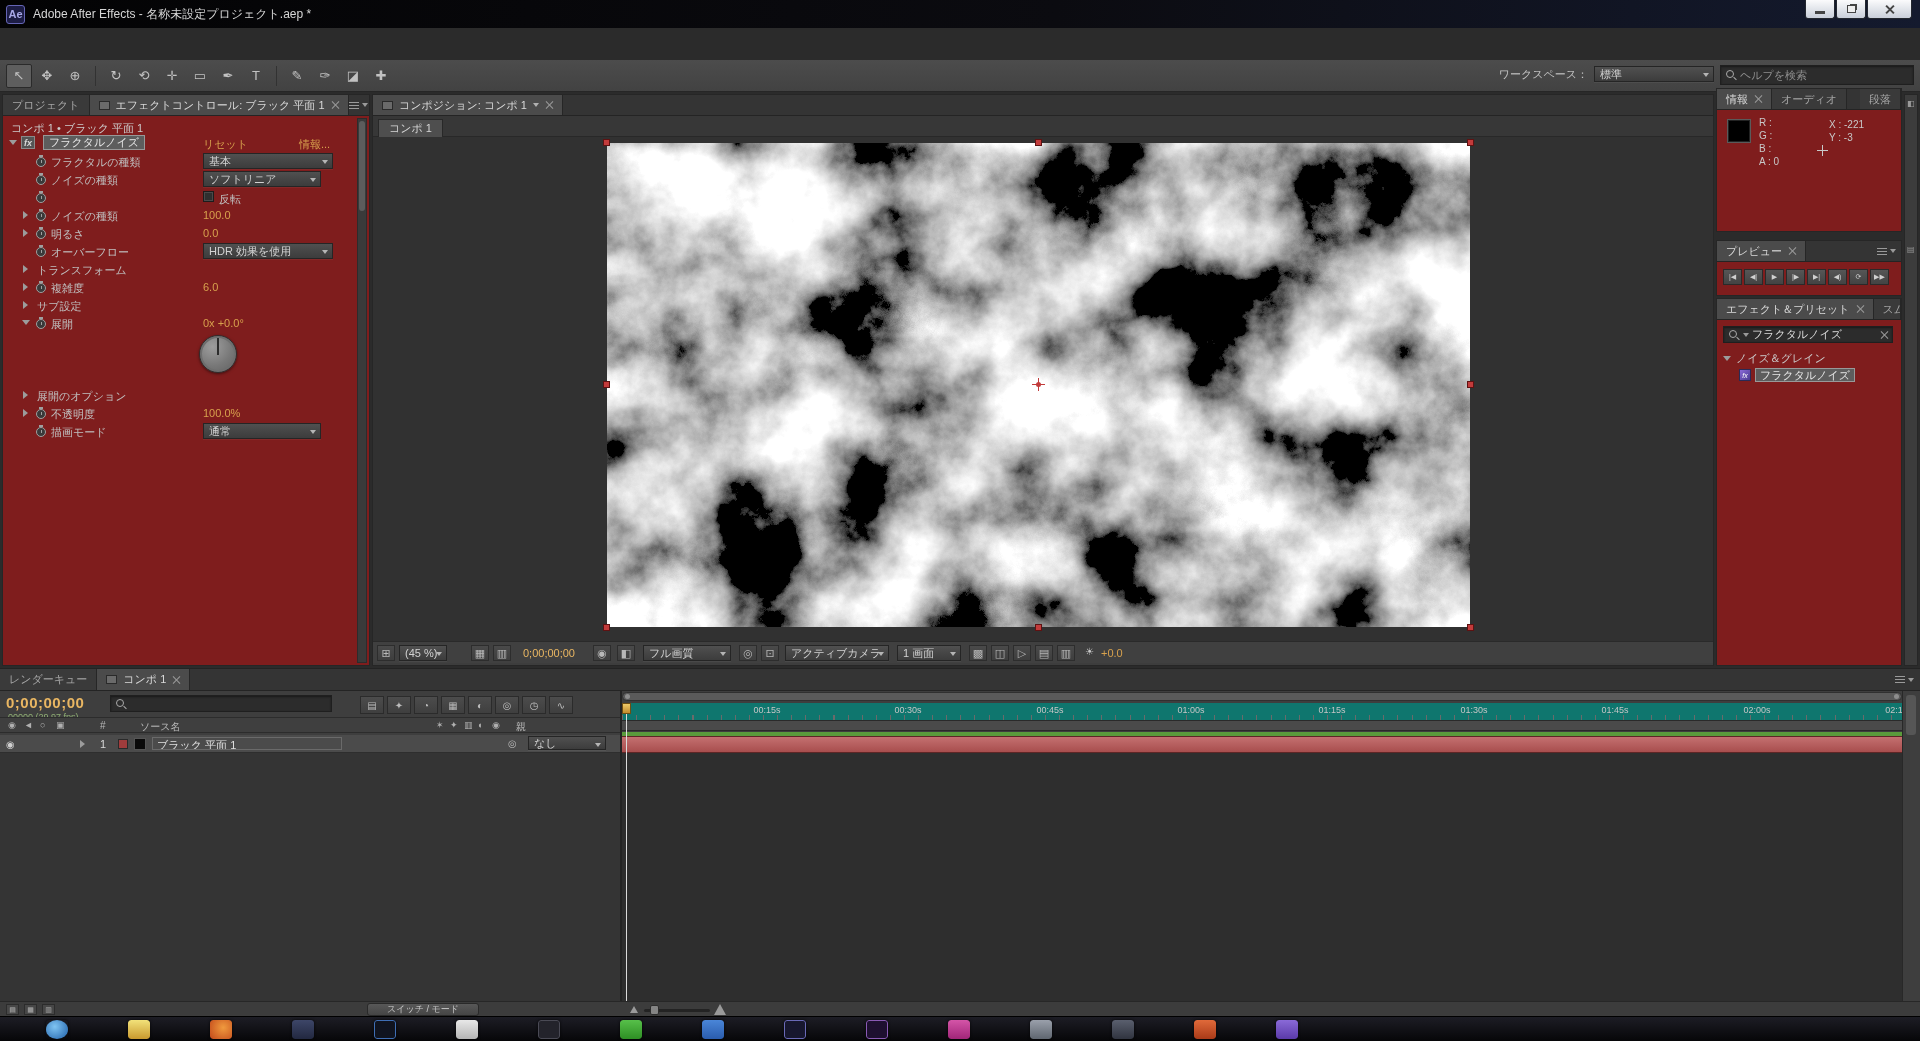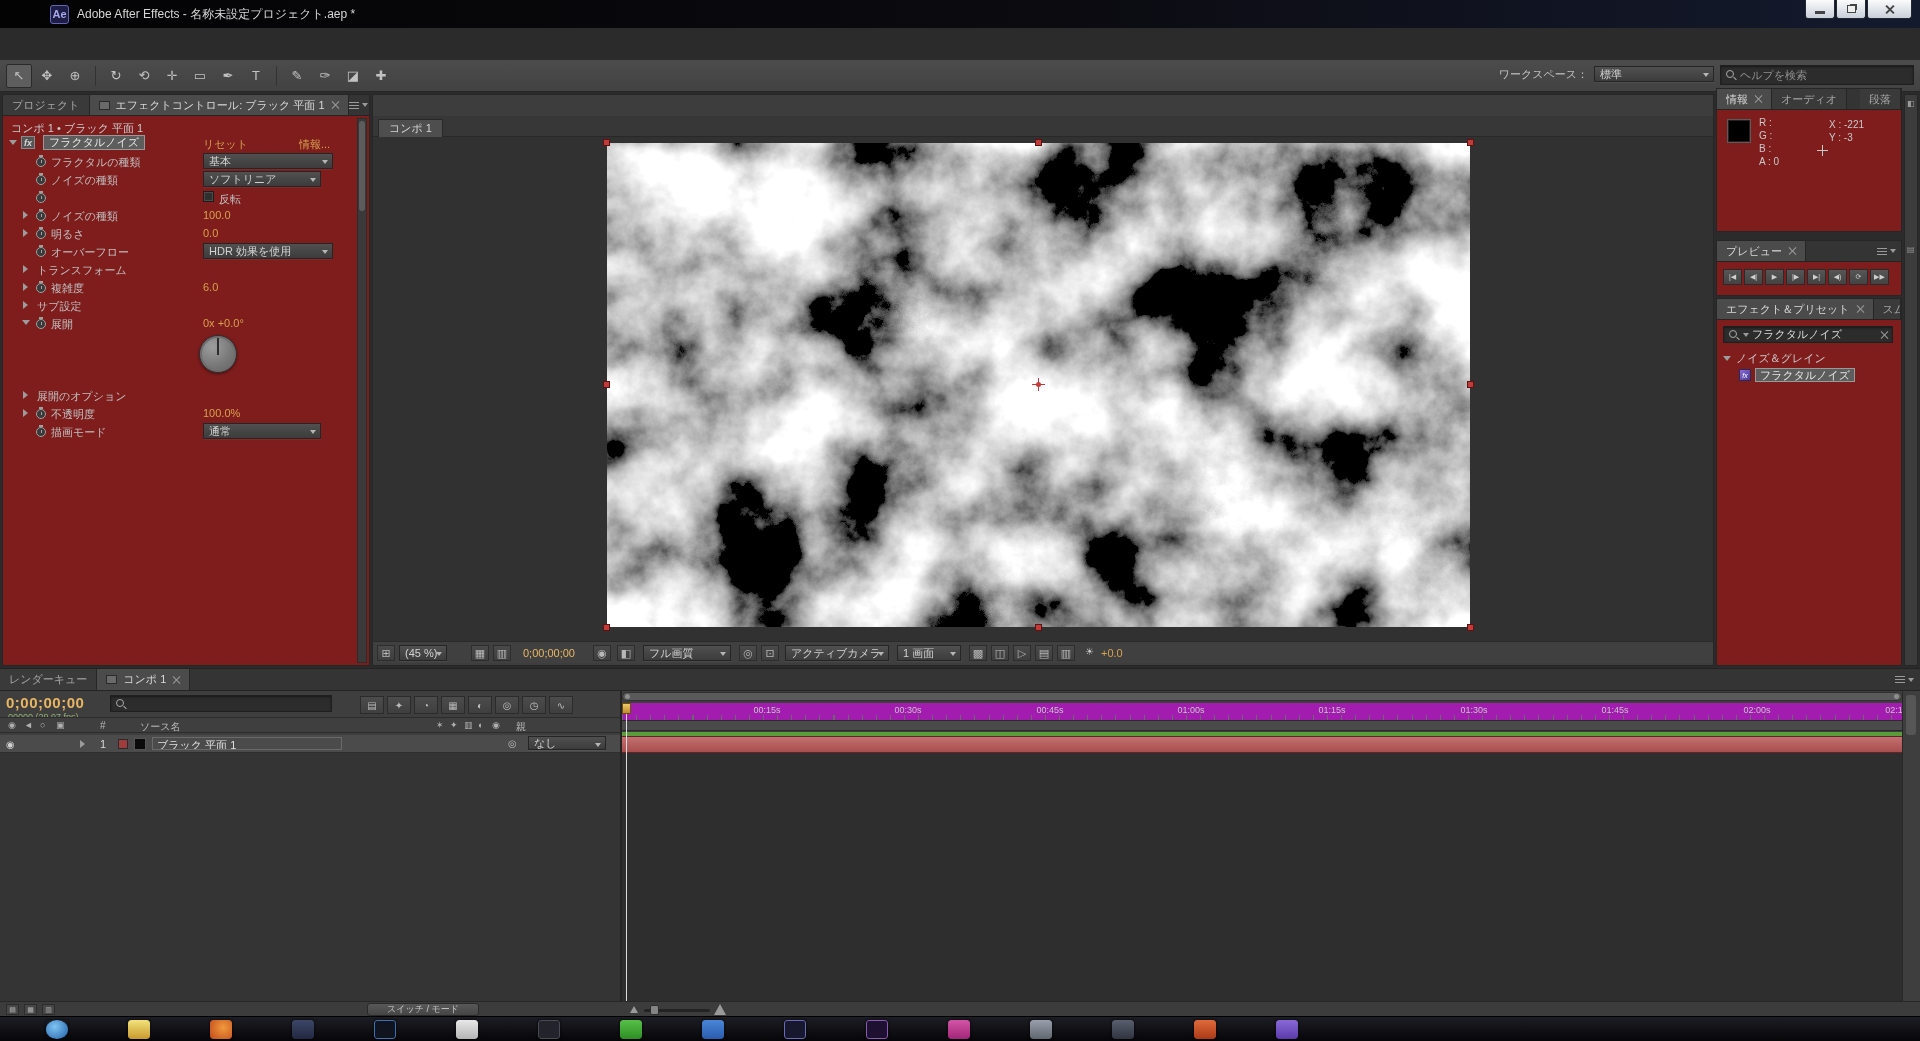--- a/index.html
+++ b/index.html
@@ -2,21 +2,21 @@
 <html><head>
 <meta charset="utf-8">
 <style>
 *{margin:0;padding:0;box-sizing:border-box;}
 body{font-family:"Liberation Sans","DejaVu Sans",sans-serif;background:#1a1a1a;}
 #app{position:relative;width:1920px;height:1041px;overflow:hidden;background:#2b2b2b;color:#c8c8c8;font-size:12px;}
 .abs{position:absolute;}
 
 
 #titlebar{position:absolute;left:0;top:0;width:1920px;height:28px;background:linear-gradient(90deg,#030304,#0b0b10 55%,#141a2e);display:flex;align-items:center;gap:8px;padding-left:6px;}
-.ae-badge{width:19px;height:19px;border-radius:3px;background:#1d1d45;border:1px solid #6565b5;color:#a8a8e8;font-size:11px;font-weight:bold;display:flex;align-items:center;justify-content:center;flex:none;margin-left:44px;}
+.ae-badge{width:19px;height:19px;border-radius:3px;background:#1d1d45;border:1px solid #6565b5;color:#a8a8e8;font-size:11px;font-weight:bold;display:flex;align-items:center;justify-content:center;flex:none;}
 #titletext{font-size:12px;color:#d6d6d6;white-space:nowrap;}
 #winctl{position:absolute;top:0;right:8px;display:flex;gap:1px;}
 .winbtn{width:30px;height:19px;border:1px solid #23272f;border-top:none;background:linear-gradient(#fbfbfc,#c9cfda);display:flex;align-items:center;justify-content:center;border-radius:0 0 3px 3px;}
 .winbtn.close{width:45px;}
 .ic-min{width:10px;height:3px;background:#444;margin-top:7px;}
 .ic-restore{width:9px;height:8px;border:1px solid #444;background:#eee;box-shadow:2px -2px 0 -1px #444;}
 .ic-close{position:relative;width:11px;height:11px;}
 .ic-close::before,.ic-close::after{content:"";position:absolute;left:5px;top:0;width:2px;height:11px;background:#444;}
 .ic-close::before{transform:rotate(45deg);}.ic-close::after{transform:rotate(-45deg);}
 
@@ -103,21 +103,21 @@
 .tc-big{color:#e9b662;font-size:15px;font-weight:bold;letter-spacing:.5px;white-space:nowrap;}
 #tl-frameinfo{color:#8faf74;font-size:9px;white-space:nowrap;}
 .tl-toggle{position:absolute;top:27px;width:24px;height:18px;background:linear-gradient(#4c4c4c,#3f3f3f);border:1px solid #2b2b2b;color:#bcbcbc;font-size:10px;display:flex;align-items:center;justify-content:center;}
 #tl-header{position:absolute;left:0;top:48px;width:620px;height:16px;background:#3f3f3f;border-top:1px solid #2c2c2c;border-bottom:1px solid #2c2c2c;font-size:10px;color:#b8b8b8;}
 #tl-layerrow{position:absolute;left:0;top:66px;width:620px;height:18px;background:#4b4b4b;border-bottom:1px solid #2e2e2e;}
 .hicon{position:absolute;top:2px;font-size:9px;color:#b0b0b0;}
 #tl-leftrest{position:absolute;left:0;top:84px;width:620px;height:248px;background:#343434;}
 #tl-vsep{position:absolute;left:620px;top:22px;width:2px;height:310px;background:#242424;}
 #tl-navigator{position:absolute;left:622px;top:23px;width:1280px;height:9px;background:#5a5a5a;border-radius:5px;border:1px solid #303030;}
 .nav-dot{position:absolute;top:1px;width:5px;height:5px;border-radius:50%;background:#8e8e8e;}
-#tl-ruler{position:absolute;left:622px;top:34px;width:1280px;height:18px;background:#a21caf;border-bottom:1px solid #2a2a2a;overflow:hidden;}
+#tl-ruler{position:absolute;left:622px;top:34px;width:1280px;height:18px;background:#0f766e;border-bottom:1px solid #2a2a2a;overflow:hidden;}
 #tl-ruler .ticks{position:absolute;left:0;bottom:0;width:100%;height:5px;background:repeating-linear-gradient(90deg,#6a6a6a 0 1px,transparent 1px 14.1px);}
 .ruler-lab{position:absolute;top:2px;transform:translateX(-50%);font-size:9px;color:#c6c6c6;white-space:nowrap;}
 #tl-workarea{position:absolute;left:622px;top:52px;width:1280px;height:10px;background:#4a4a4a;border-bottom:1px solid #2a2a2a;}
 #tl-greenline{position:absolute;left:622px;top:63px;width:1280px;height:4px;background:#5a9b3c;}
 #tl-redbar{position:absolute;left:622px;top:67px;width:1280px;height:17px;background:linear-gradient(180deg,#c47070,#a84e4e);border-top:1px solid #5e2626;border-bottom:1px solid #5e2626;}
 #tl-tracks{position:absolute;left:622px;top:84px;width:1280px;height:248px;background:#2e2e2e;}
 #tl-cti-line{position:absolute;left:626px;top:34px;width:1px;height:298px;background:#dcdcdc;}
 #tl-cti-marker{position:absolute;left:622px;top:34px;width:9px;height:11px;background:linear-gradient(#eec968,#c08b2c);border:1px solid #6e4e12;}
 #tl-footer{position:absolute;left:0;top:332px;width:1920px;height:16px;background:#3c3c3c;border-top:1px solid #272727;}
 .ft-icon{position:absolute;top:2px;width:13px;height:11px;background:#474747;border:1px solid #2c2c2c;color:#b0b0b0;font-size:7px;display:flex;align-items:center;justify-content:center;}
@@ -281,20 +281,28 @@
         <span>通常</span>
       </div>
     </div>
 
     <div id="ec-scroll">
       <div id="ec-thumb"></div>
     </div>
   </div>
 
   <div id="comp-panel" class="panel">
+    <div class="tabbar">
+      <div class="tab active">
+        <span class="tab-icon"></span>
+        <span>コンポジション: コンポ 1</span>
+        <span class="dd-tri"></span>
+        <span class="xicon"></span>
+      </div>
+    </div>
     <div id="viewer-tabrow">
       <div id="viewer-minitab">
         <span>コンポ 1</span>
       </div>
     </div>
     <div id="viewer">
       <div id="noise-wrap">
         <svg width="863" height="484">
           <defs>
             <filter id="fnoise" x="0" y="0" width="100%" height="100%">

